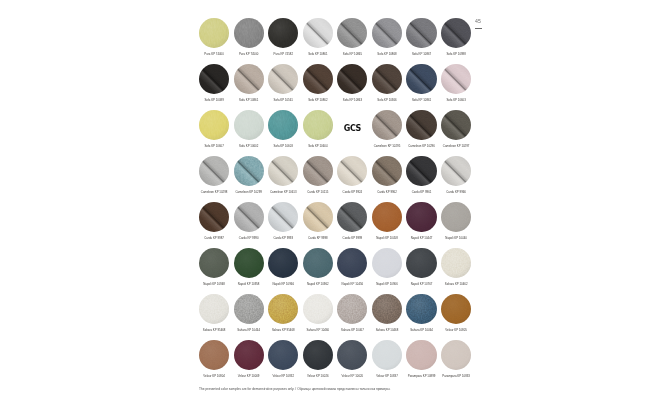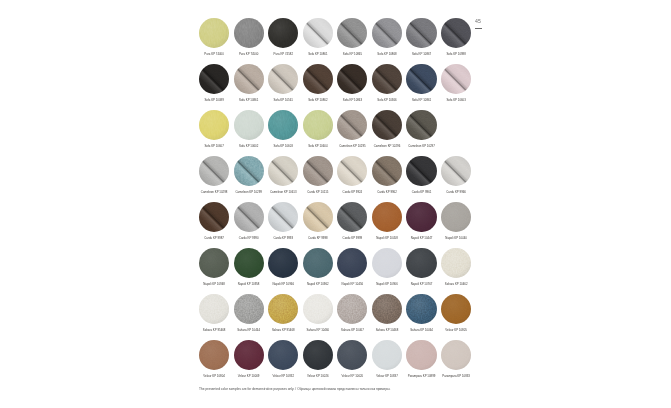--- a/index.html
+++ b/index.html
@@ -251,20 +251,23 @@
   <div class="cell">
     <div class="sw" style="background: rgb(196, 205, 138);">
       <svg class="tex" width="31" height="31" style="mix-blend-mode: overlay; opacity: 0.9;">
               <rect width="31" height="31" filter="url(#fweave)"></rect>
             </svg>
       <div class="fold" style="background: radial-gradient(circle at 38% 32%, rgba(255, 255, 255, 0.09) 0%, rgba(0, 0, 0, 0) 55%, rgba(0, 0, 0, 0.1) 100%);"></div>
     </div>
     <div class="lbl">Sofa KP 10604</div>
   </div>
 
+  <div class="cell">
+    <div class="brand">GCS</div>
+  </div>
 
   <div class="cell">
     <div class="sw" style="background: rgb(157, 144, 134);">
       <svg class="tex" width="31" height="31" style="mix-blend-mode: overlay; opacity: 0.7;">
               <rect width="31" height="31" filter="url(#fdiag)"></rect>
             </svg>
       <div class="fold" style="background: linear-gradient(45deg, rgba(0, 0, 0, 0.17) 0%, rgba(0, 0, 0, 0.11) 14%, rgba(0, 0, 0, 0.03) 28%, rgba(255, 255, 255, 0.08) 37%, rgba(255, 255, 255, 0.14) 42.5%, rgba(0, 0, 0, 0.08) 45%, rgba(0, 0, 0, 0.46) 47.5%, rgba(0, 0, 0, 0.2) 50%, rgba(0, 0, 0, 0.04) 56%, rgba(0, 0, 0, 0.01) 70%, rgba(0, 0, 0, 0.05) 86%, rgba(0, 0, 0, 0.14) 100%);"></div>
     </div>
     <div class="lbl">Cameleon KP 10295</div>
   </div>

